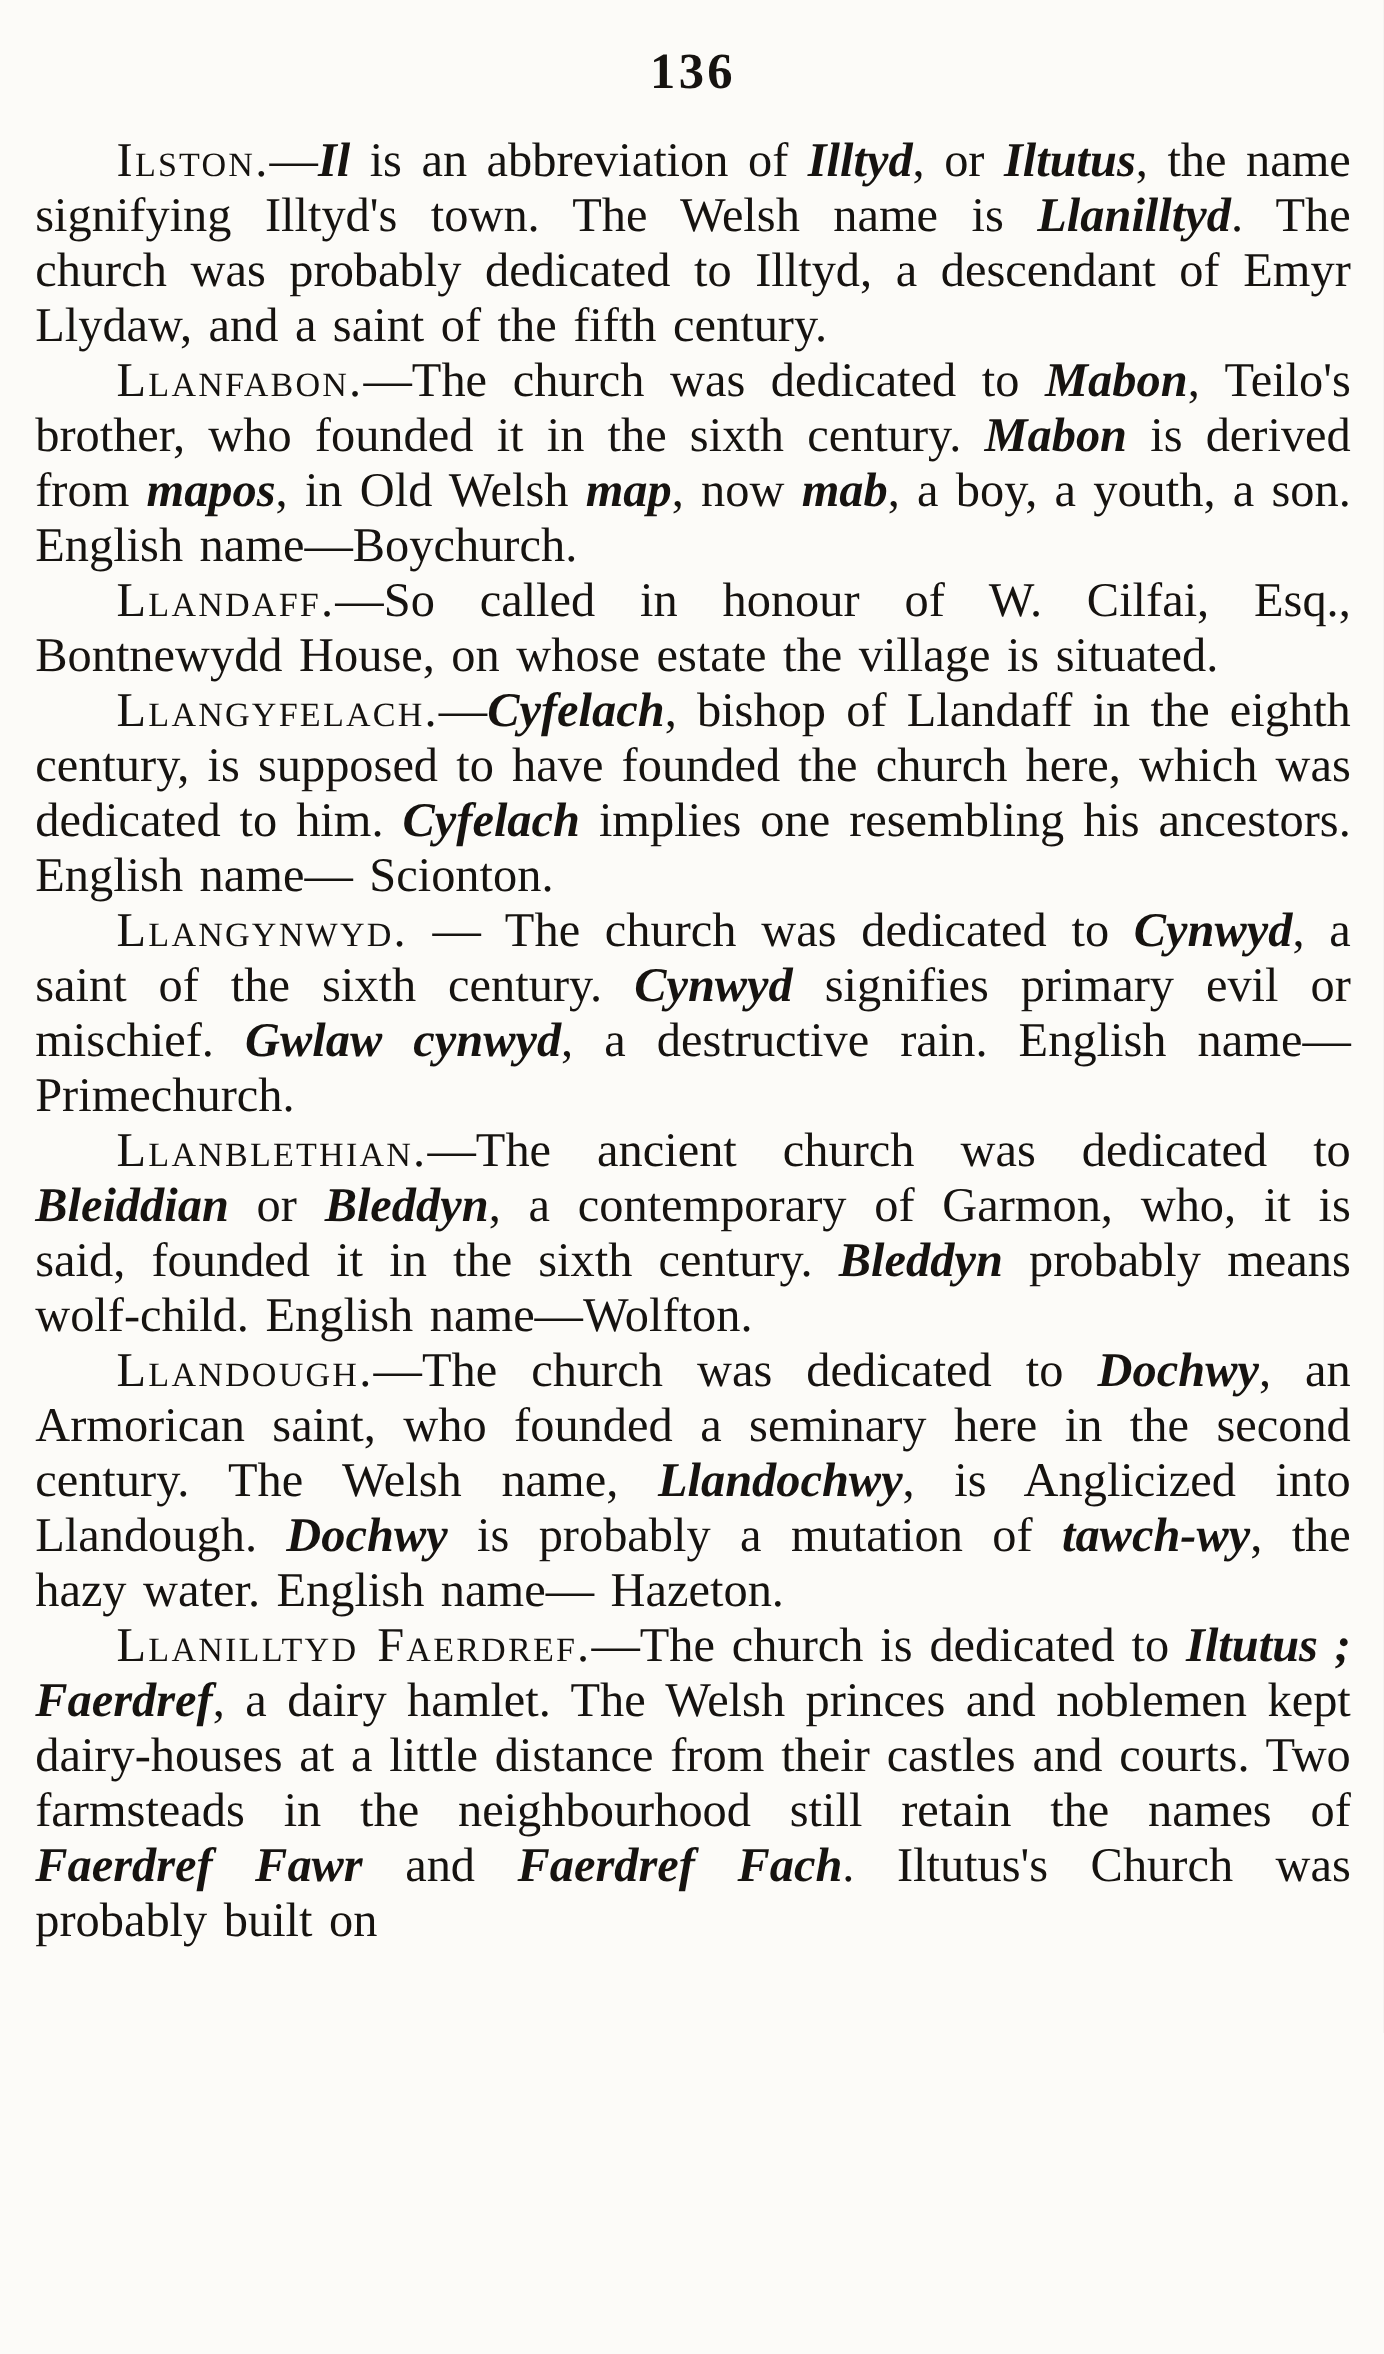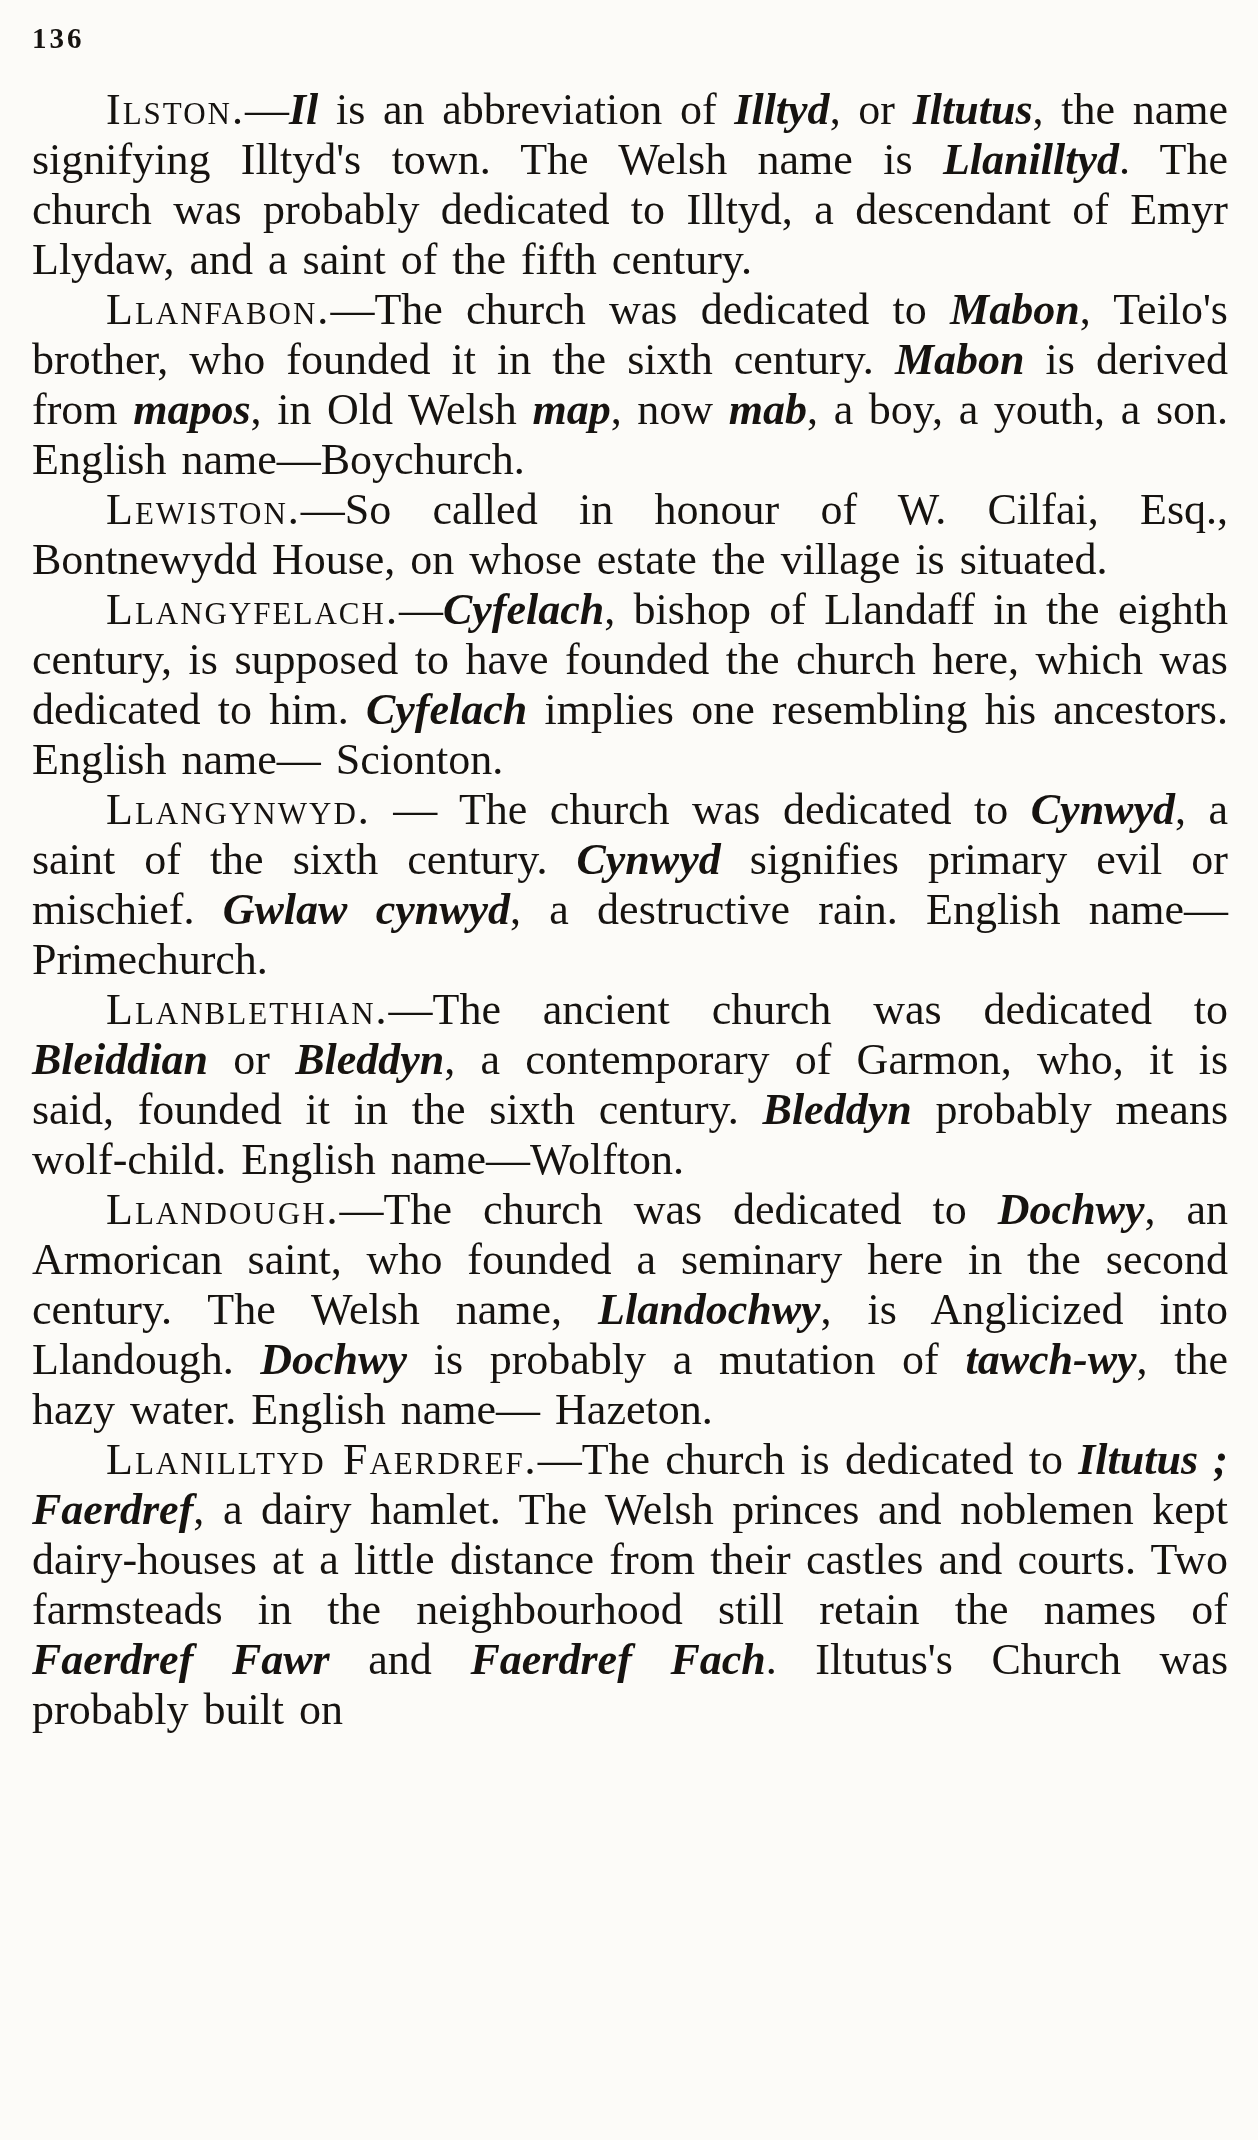--- a/index.html
+++ b/index.html
@@ -9,24 +9,25 @@
     height: 2140px;
     margin: 0 auto;
     background: #fcfbf8;
     color: #161310;
     font-family: "Liberation Serif", "DejaVu Serif", serif;
     box-sizing: border-box;
     padding: 22px 30px 18px 32px;
     overflow: hidden;
   }
   .folio {
-    font-size: 29px;
+    text-align: center;
+    font-size: 46px;
     font-weight: bold;
     letter-spacing: 3px;
-    margin: 0 0 30px 0;
+    margin: 16px 0 30px 0;
   }
   .text-block p {
     margin: 0;
     text-align: justify;
     font-size: 44px;
     line-height: 50px;
     text-indent: 74px;
     word-spacing: 4px;
   }
   .sc {
@@ -40,20 +41,20 @@
   .rg { font-style: normal; }
 </style>
 </head>
 <body>
 
 <div class="page">
   <div class="folio">136</div>
   <div class="text-block">
       <p><span class="sc">Ilston.</span><span class="rg">—</span><span class="it">Il</span><span class="rg"> is an abbreviation of </span><span class="it">Illtyd</span><span class="rg">, or </span><span class="it">Iltutus</span><span class="rg">, the name signifying Illtyd's town.  The Welsh name is </span><span class="it">Llanilltyd</span><span class="rg">.  The church was probably dedicated to Illtyd, a descendant of Emyr Llydaw, and a saint of the fifth century.</span></p>
       <p><span class="sc">Llanfabon.</span><span class="rg">—The church was dedicated to </span><span class="it">Mabon</span><span class="rg">, Teilo's brother, who founded it in the sixth century.  </span><span class="it">Mabon</span><span class="rg"> is derived from </span><span class="it">mapos</span><span class="rg">, in Old Welsh </span><span class="it">map</span><span class="rg">, now </span><span class="it">mab</span><span class="rg">, a boy, a youth, a son.  English name—Boychurch.</span></p>
-      <p><span class="sc">Lewiston.</span><span class="rg">—So called in honour of W. Cilfai, Esq., Bontnewydd House, on whose estate the village is situated.</span></p>
+      <p><span class="sc">Llandaff.</span><span class="rg">—So called in honour of W. Cilfai, Esq., Bontnewydd House, on whose estate the village is situated.</span></p>
       <p><span class="sc">Llangyfelach.</span><span class="rg">—</span><span class="it">Cyfelach</span><span class="rg">, bishop of Llandaff in the eighth century, is supposed to have founded the church here, which was dedicated to him.  </span><span class="it">Cyfelach</span><span class="rg"> implies one resembling his ancestors.  English name— Scionton.</span></p>
       <p><span class="sc">Llangynwyd.</span><span class="rg"> — The church was dedicated to </span><span class="it">Cynwyd</span><span class="rg">, a saint of the sixth century.  </span><span class="it">Cynwyd</span><span class="rg"> signifies primary evil or mischief.  </span><span class="it">Gwlaw cynwyd</span><span class="rg">, a destructive rain.  English name— Primechurch.</span></p>
       <p><span class="sc">Llanblethian.</span><span class="rg">—The ancient church was dedicated to </span><span class="it">Bleiddian</span><span class="rg"> or </span><span class="it">Bleddyn</span><span class="rg">, a contemporary of Garmon, who, it is said, founded it in the sixth century.  </span><span class="it">Bleddyn</span><span class="rg"> probably means wolf-child.  English name—Wolfton.</span></p>
       <p><span class="sc">Llandough.</span><span class="rg">—The church was dedicated to </span><span class="it">Dochwy</span><span class="rg">, an Armorican saint, who founded a seminary here in the second century.  The Welsh name, </span><span class="it">Llandochwy</span><span class="rg">, is Anglicized into Llandough.  </span><span class="it">Dochwy</span><span class="rg"> is probably a mutation of </span><span class="it">tawch-wy</span><span class="rg">, the hazy water.  English name— Hazeton.</span></p>
       <p><span class="sc">Llanilltyd Faerdref.</span><span class="rg">—The church is dedicated to </span><span class="it">Iltutus&nbsp;; Faerdref</span><span class="rg">, a dairy hamlet.  The Welsh princes and noblemen kept dairy-houses at a little distance from their castles and courts.  Two farmsteads in the neigh­bourhood still retain the names of </span><span class="it">Faerdref Fawr</span><span class="rg"> and </span><span class="it">Faerdref Fach</span><span class="rg">.  Iltutus's Church was probably built on</span></p>
     </div>
 </div>
 
 </body></html>

